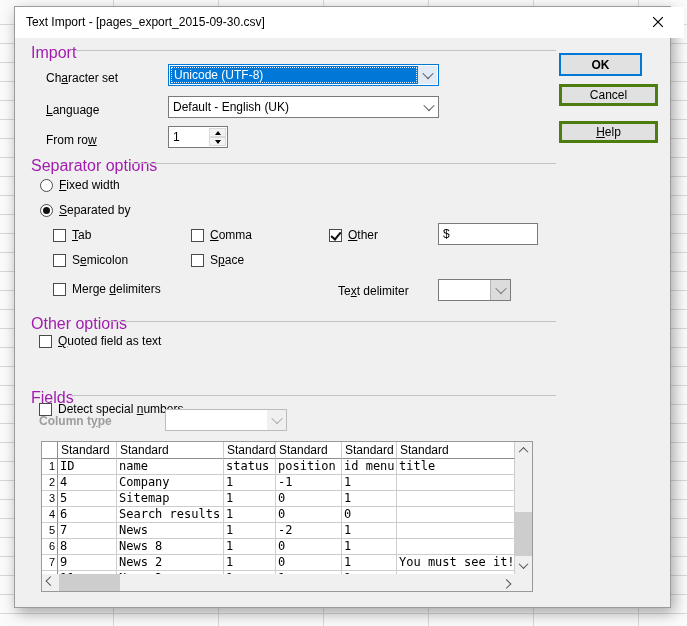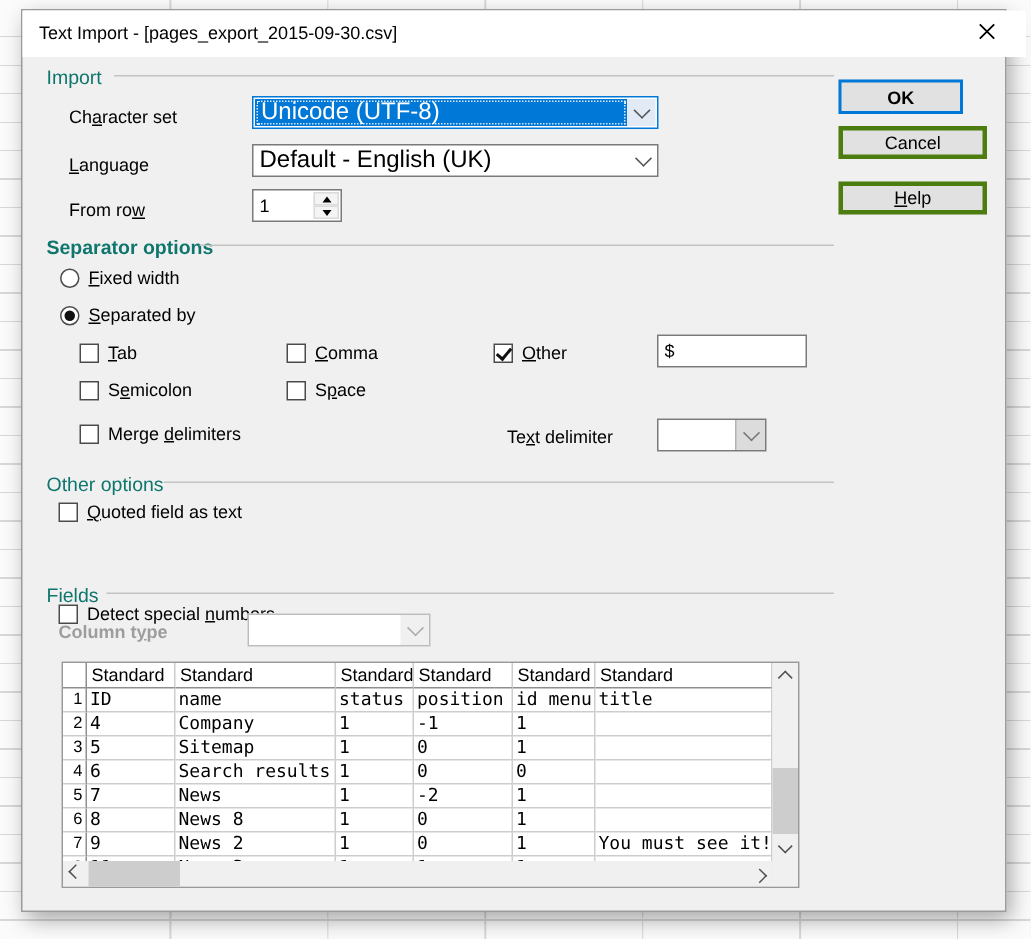--- a/index.html
+++ b/index.html
@@ -10,27 +10,27 @@
       repeating-linear-gradient(180deg, transparent 0 18px, #d8d8d8 18px 19px),
       repeating-linear-gradient(90deg, transparent 0 104px, #d8d8d8 104px 105px);
     background-position:0 6px, 9px 0;}
   
   .dialog{position:absolute;left:14px;top:6px;width:657px;height:602px;background:#f0f0f0;
     border:1px solid #9b9b9b;box-sizing:border-box;box-shadow:3px 5px 14px rgba(0,0,0,.35);}
   .titlebar{position:absolute;left:0;top:0;width:100%;height:31px;background:#ffffff;padding-left:14px;}
   .title-text{position:absolute;left:11px;top:0;line-height:31px;font-size:12px;color:#000;white-space:nowrap;}
   .close-btn{position:absolute;right:18px;top:8px;width:16px;height:16px;display:flex;align-items:center;justify-content:center;}
   
-  .grp-label{position:absolute;font-size:13px;color:#0f766e;white-space:nowrap;}
+  .grp-label{position:absolute;font-size:16px;color:#a21caf;white-space:nowrap;}
   .grp-line{position:absolute;height:1px;background:#c3c3c3;}
   .lbl{position:absolute;font-size:12px;color:#000;white-space:nowrap;}
   .lbl.disabled{color:#9d9d9d;}
   .mn{text-decoration:underline;}
   
-  .combo{position:absolute;display:flex;align-items:stretch;background:#fff;border:1px solid #7a7a7a;box-sizing:border-box;font-size:16px;}
+  .combo{position:absolute;display:flex;align-items:stretch;background:#fff;border:1px solid #7a7a7a;box-sizing:border-box;font-size:12px;}
   .combo .val{flex:1;display:flex;align-items:center;padding-left:4px;white-space:nowrap;overflow:hidden;}
   .combo .btn{width:19px;display:flex;align-items:center;justify-content:center;}
   .chev{width:7px;height:7px;border-right:1px solid #555;border-bottom:1px solid #555;transform:rotate(45deg) translate(-1px,-1px);}
   .combo.focused{border-color:#0078d7;padding:1px;}
   .combo.focused .val{background:#0078d7;color:#fff;outline:1px dotted rgba(255,255,255,.85);outline-offset:-2px;}
   .combo.focused .btn{background:#e1eaf5;}
   .combo.small .btn{background:#dcdcdc;border-left:1px solid #b4b4b4;}
   .combo.small .chev{border-color:#777;}
   .combo.disabled{border-color:#bcbcbc;}
   .combo.disabled .btn{background:#f0f0f0;}
@@ -124,21 +124,21 @@
           </div>
       </div>
     </div>
 
     <div class="pushbtn default" style="left:544px;top:46px;width:83px;height:23px;font-weight:bold;">OK</div>
     <div class="pushbtn" style="left:544px;top:77px;width:99px;height:22px;">Cancel</div>
     <div class="pushbtn" style="left:544px;top:114px;width:99px;height:22px;">
         <span><span></span><span class="mn">H</span><span>elp</span></span>
       </div>
 
-    <div class="grp-label" style="left:16px;top:150px;font-weight:bold;">Separator options</div>
+    <div class="grp-label" style="left:16px;top:150px;">Separator options</div>
     <div class="grp-line" style="left:118px;top:156px;width:423px;"></div>
 
     <div class="opt" style="left:25px;top:171px;">
       <span class="rb"></span>
       <span><span></span><span class="mn">F</span><span>ixed width</span></span>
     </div>
     <div class="opt" style="left:25px;top:196px;">
       <span class="rb on"></span>
       <span><span></span><span class="mn">S</span><span>eparated by</span></span>
     </div>

